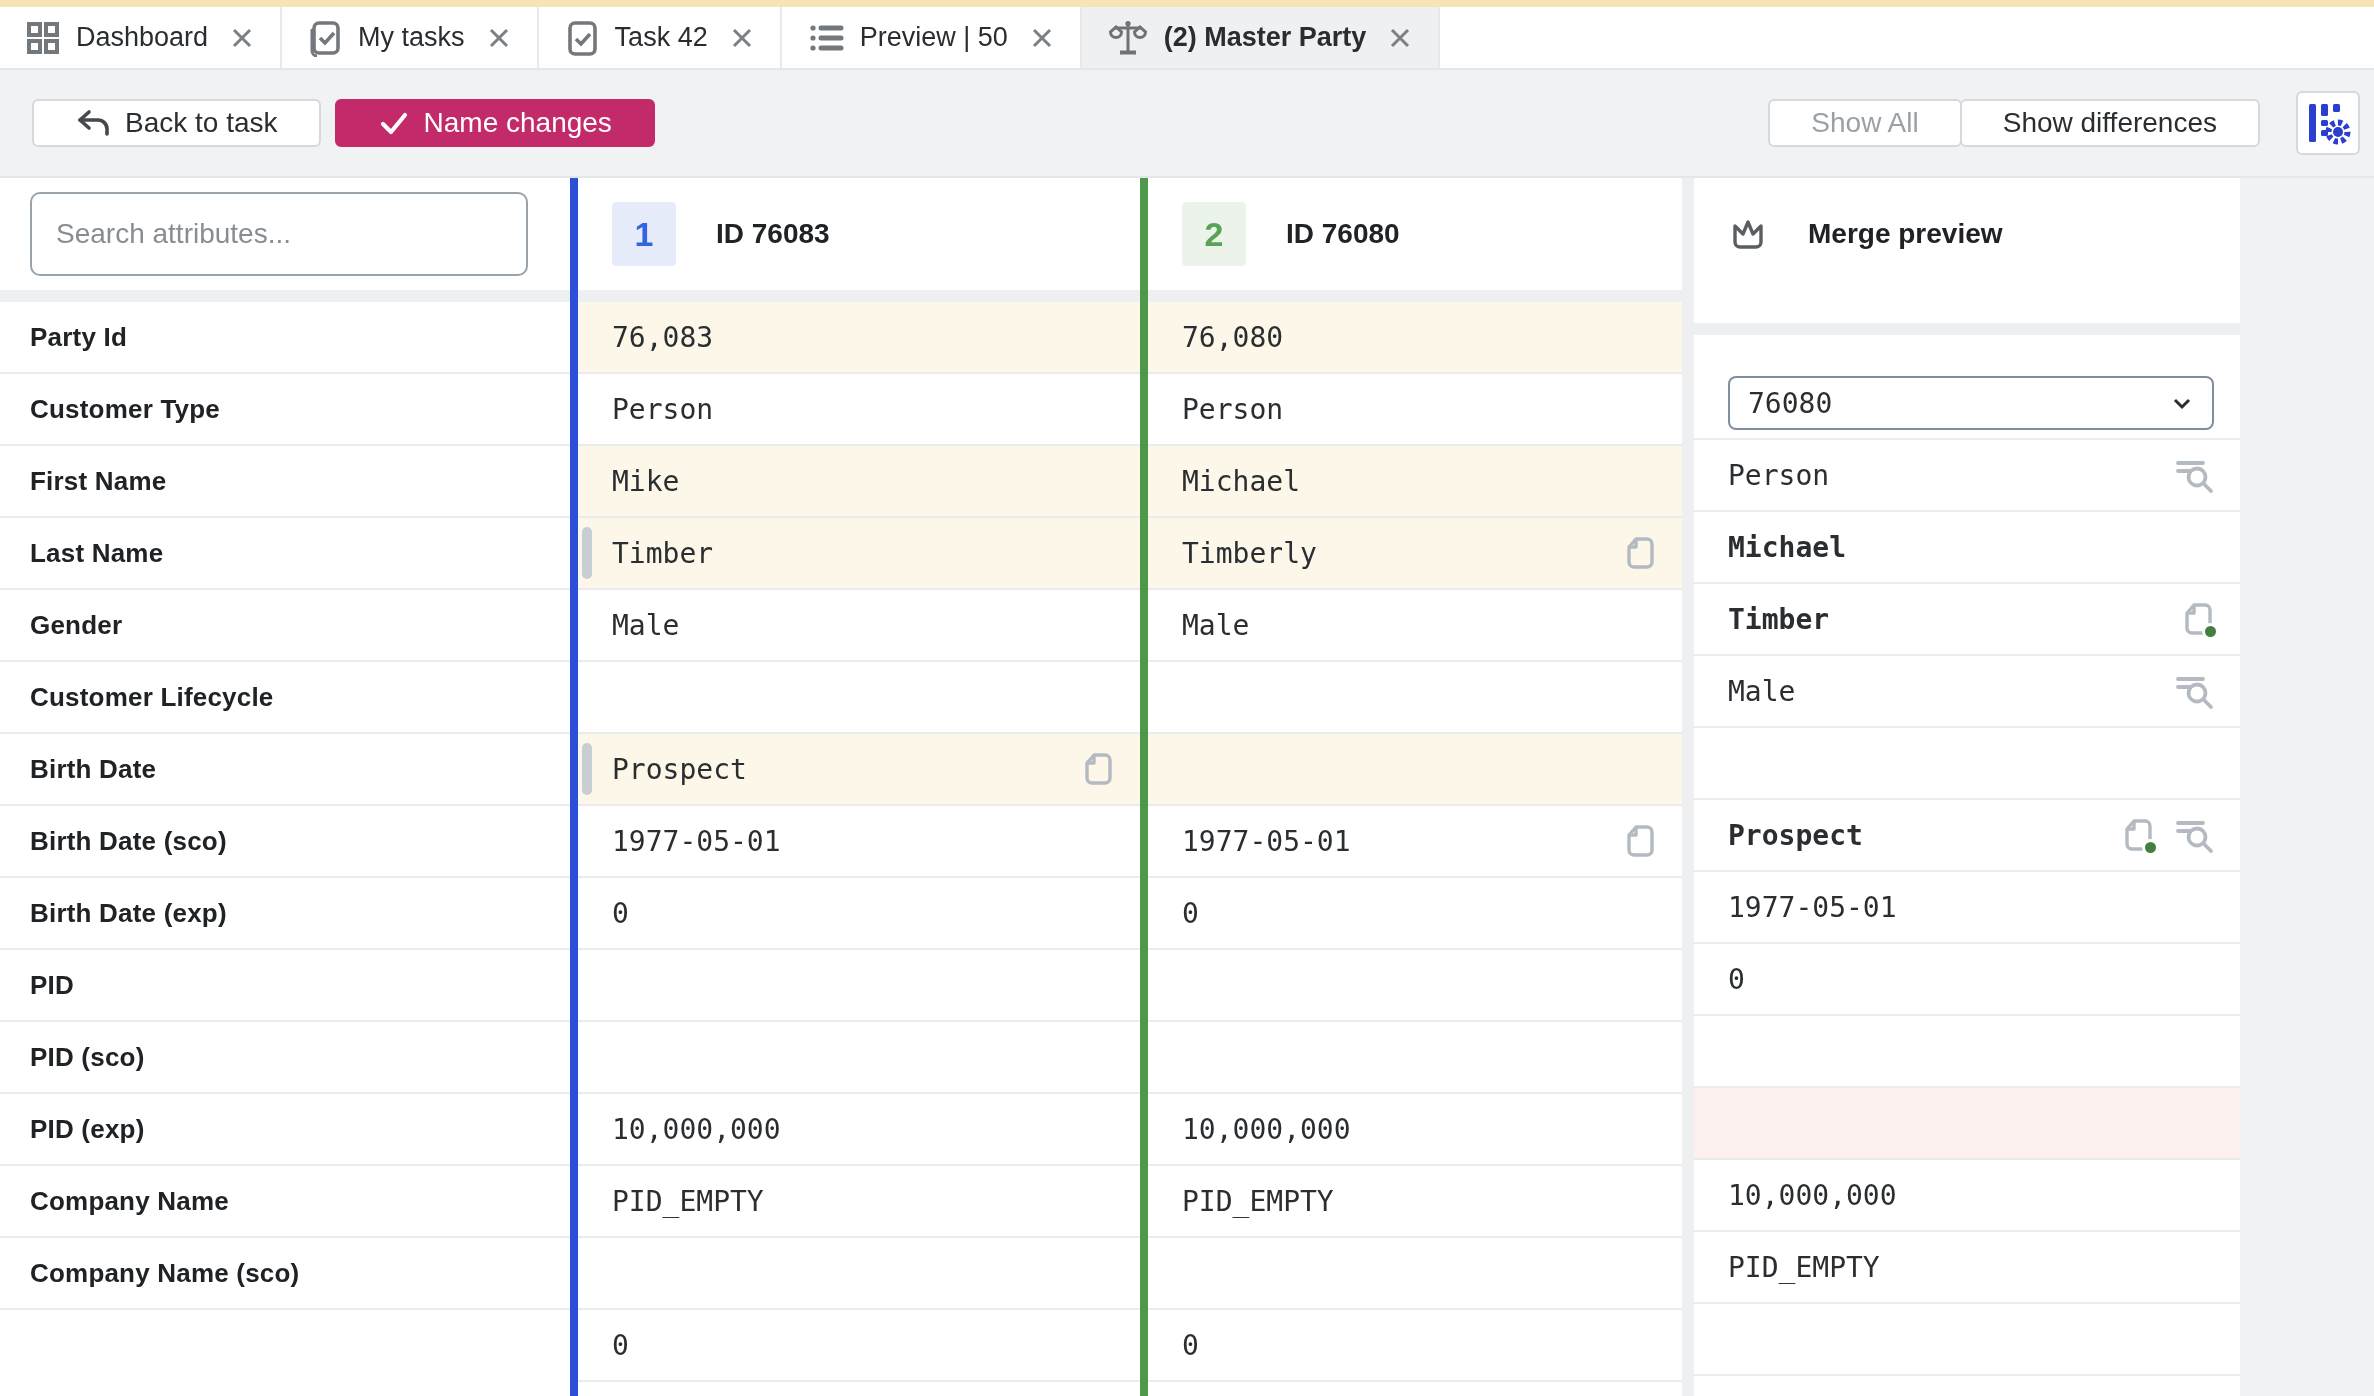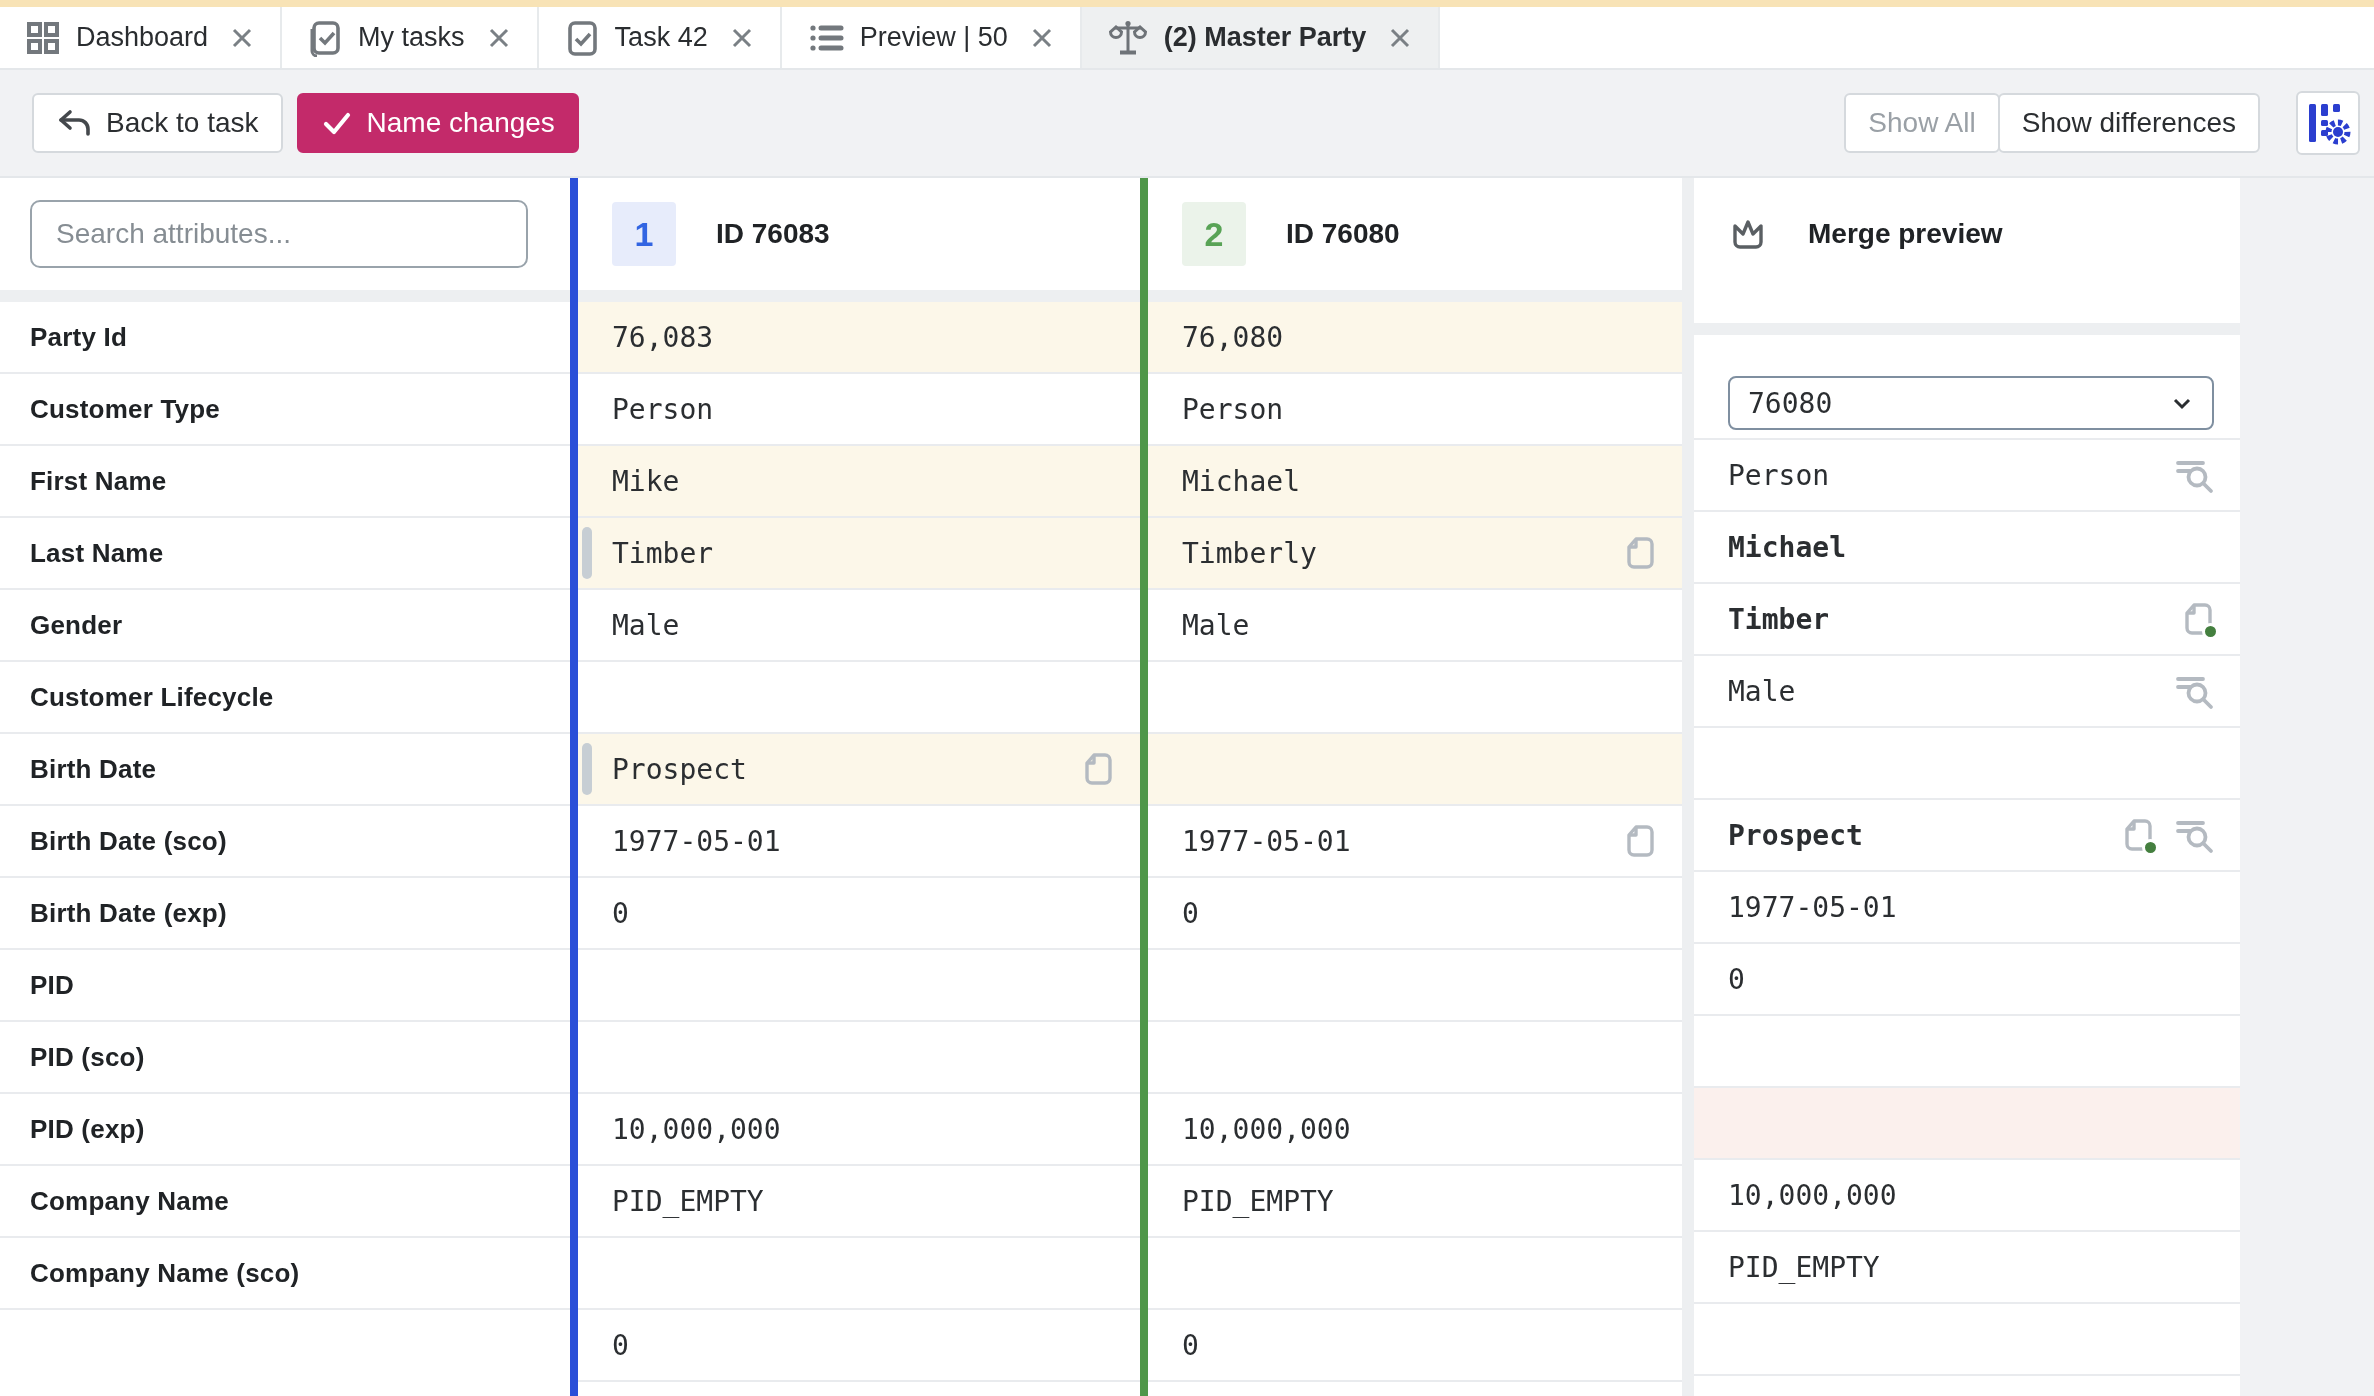--- a/index.html
+++ b/index.html
@@ -12,42 +12,42 @@
   .topstrip{ height:7px; background:#f8e3b6; }
   .tabbar{ height:63px; background:#fff; border-bottom:2px solid #e4e7ea; display:flex; align-items:stretch; }
   .tab{ display:flex; align-items:center; gap:16px; padding:0 26px; border-right:2px solid #e7eaec; cursor:pointer; background:#fff; }
   .tab.active{ background:#eef0f1; }
   .tab .tlabel{ font-size:27px; color:#2a2d30; white-space:nowrap; }
   .tab.active .tlabel{ font-weight:700; }
   .tab .ticon{ display:flex; align-items:center; }
   .tab .closer{ display:flex; align-items:center; margin-left:6px; }
   
   .toolbar{ height:108px; background:#f1f2f4; border-bottom:2px solid #e4e7ea; display:flex; align-items:center; padding:0 14px 0 32px; }
-  .btn{ height:60px; display:inline-flex; align-items:center; gap:14px; padding:0 22px;
+  .btn{ height:48px; display:inline-flex; align-items:center; gap:14px; padding:0 41px;
         background:#fff; border:2px solid #d5d9dd; border-radius:6px; font-size:28px; color:#2b2e31; cursor:pointer; }
   .btn.primary{ background:#c32a6a; border-color:#c32a6a; color:#fff; margin-left:14px; }
   .spacer{ flex:1; }
   .seg{ display:flex; }
   .seg .btn{ border-radius:6px; }
   .seg .btn + .btn{ margin-left:-2px; }
   .btn.muted{ color:#9aa0a6; }
   .iconbtn{ width:64px; height:64px; background:#fff; border:2px solid #d5d9dd; border-radius:6px;
             display:flex; align-items:center; justify-content:center; margin-left:36px; cursor:pointer; }
   
   .table{ display:flex; height:1218px; }
   .col{ background:#fff; display:flex; flex-direction:column; }
   .col.labels{ width:570px; }
   .col.v1{ width:570px; border-left:8px solid #2a4fd8; }
   .col.v2{ width:542px; border-left:8px solid #4f9749; }
   .gapcol{ width:12px; background:#edeff1; }
   .col.merge{ width:546px;gap:33px; }
   .rest{ flex:1; background:#f1f2f4; }
   .hcell{ height:112px; display:flex; align-items:center; flex:0 0 auto; }
   .band{ height:12px; background:#edeff1; flex:0 0 auto; }
-  .search{ margin-left:30px; width:498px; height:68px; border:2px solid #99a3ab; border-radius:10px;
+  .search{ margin-left:30px; width:498px; height:84px; border:2px solid #99a3ab; border-radius:10px;
            font-size:28px; padding:0 24px; color:#0369a1; background:#fff; outline:none; font-family:"Liberation Sans",sans-serif; }
   .search::placeholder{ color:#868d93; }
   .badge{ width:64px; height:64px; margin-left:34px; border-radius:4px; display:flex; align-items:center; justify-content:center;
           font-size:34px; font-weight:700; }
   .badge.b1{ background:#e7ecfb; color:#3265e2; }
   .badge.b2{ background:#ebf3ea; color:#58a356; }
   .htitle{ font-size:28px; font-weight:700; color:#202326; margin-left:40px; white-space:nowrap; }
   .crown{ margin-left:34px; display:flex; align-items:center; }
   
   .lrow,.vrow{ height:72px; border-bottom:2px solid #e9ebee; display:flex; align-items:center; flex:0 0 auto; position:relative; }

